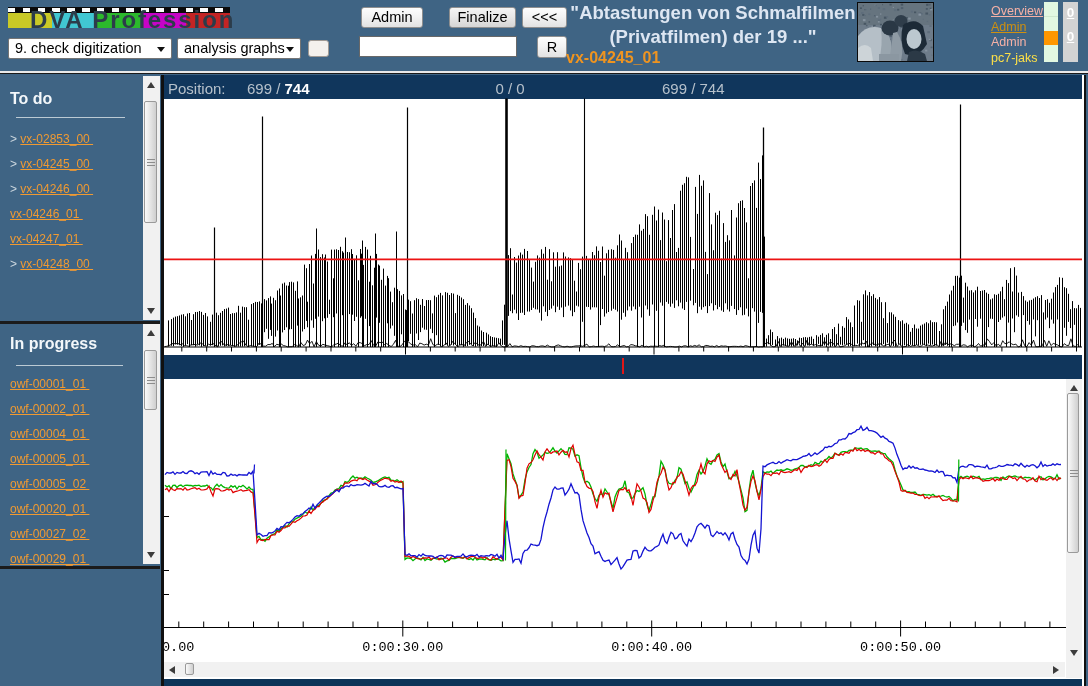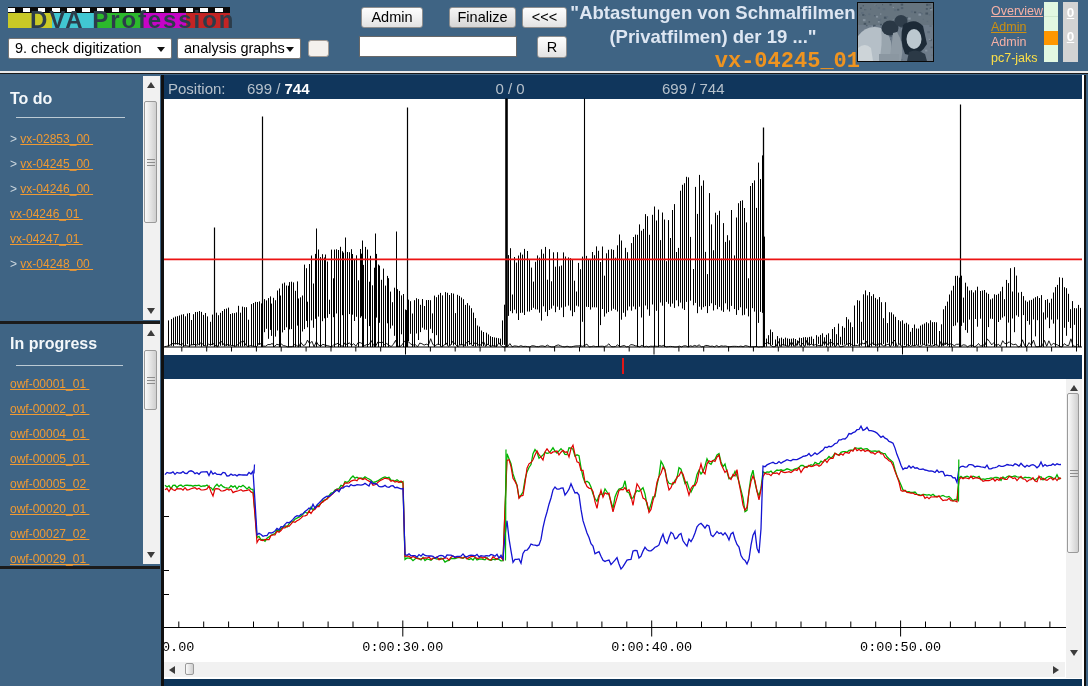--- a/index.html
+++ b/index.html
@@ -34,21 +34,21 @@
 <div class="sel" style="left:177px;top:38px;width:124px;height:21px;line-height:19px;">analysis graphs<span class="dar"></span></div>
 <div class="btn" style="left:308px;top:40px;width:21px;height:17px;background:#f4f1ed;border-color:#a09a94;"></div>
 
 <div class="btn" style="left:361px;top:7px;width:62px;height:21px;line-height:19px;">Admin</div>
 <div class="btn" style="left:449px;top:7px;width:67px;height:21px;line-height:19px;background:linear-gradient(#f4f4f4,#e8e8e8 45%,#d5d5d5);">Finalize</div>
 <div class="btn" style="left:522px;top:7px;width:45px;height:21px;line-height:19px;">&lt;&lt;&lt;</div>
 <div class="abs" style="left:359px;top:36px;width:158px;height:21px;background:#fff;border:1px solid #686868;"></div>
 <div class="btn" style="left:537px;top:36px;width:30px;height:22px;line-height:20px;">R</div>
 
 <div class="abs" style="left:566px;top:1px;width:294px;text-align:center;font-size:18.5px;font-weight:bold;color:#dde6f2;line-height:24px;">"Abtastungen von Schmalfilmen (Privatfilmen) der 19&nbsp;..."</div>
-<div class="abs" style="left:566px;top:49px;width:294px;text-align:right;font-size:22px;font-weight:bold;color:#ef9420;font-family:Liberation Mono, monospace;">vx-04245_01</div>
+<div class="abs" style="left:566px;top:49px;width:294px;text-align:left;font-size:16px;font-weight:bold;color:#ef9420;">vx-04245_01</div>
 
 <svg style="position:absolute;left:857px;top:2px;" width="77" height="60" viewBox="0 0 77 60">
 <rect width="77" height="60" fill="#0a0a0a"></rect>
 <rect x="1" y="1" width="75" height="58" fill="#6e7c8a"></rect>
 <rect x="1" y="1" width="75" height="22" fill="#66747f"></rect>
 <g opacity="0.85">
         <rect x="17.7" y="50.3" width="1.7" height="1.3" fill="#8b98a5"></rect>
         <rect x="73.0" y="6.5" width="2.4" height="1.9" fill="#8b98a5"></rect>
         <rect x="39.3" y="18.1" width="2.5" height="2.0" fill="#42515f"></rect>
         <rect x="48.9" y="47.4" width="1.3" height="1.0" fill="#5d6c7b"></rect>

